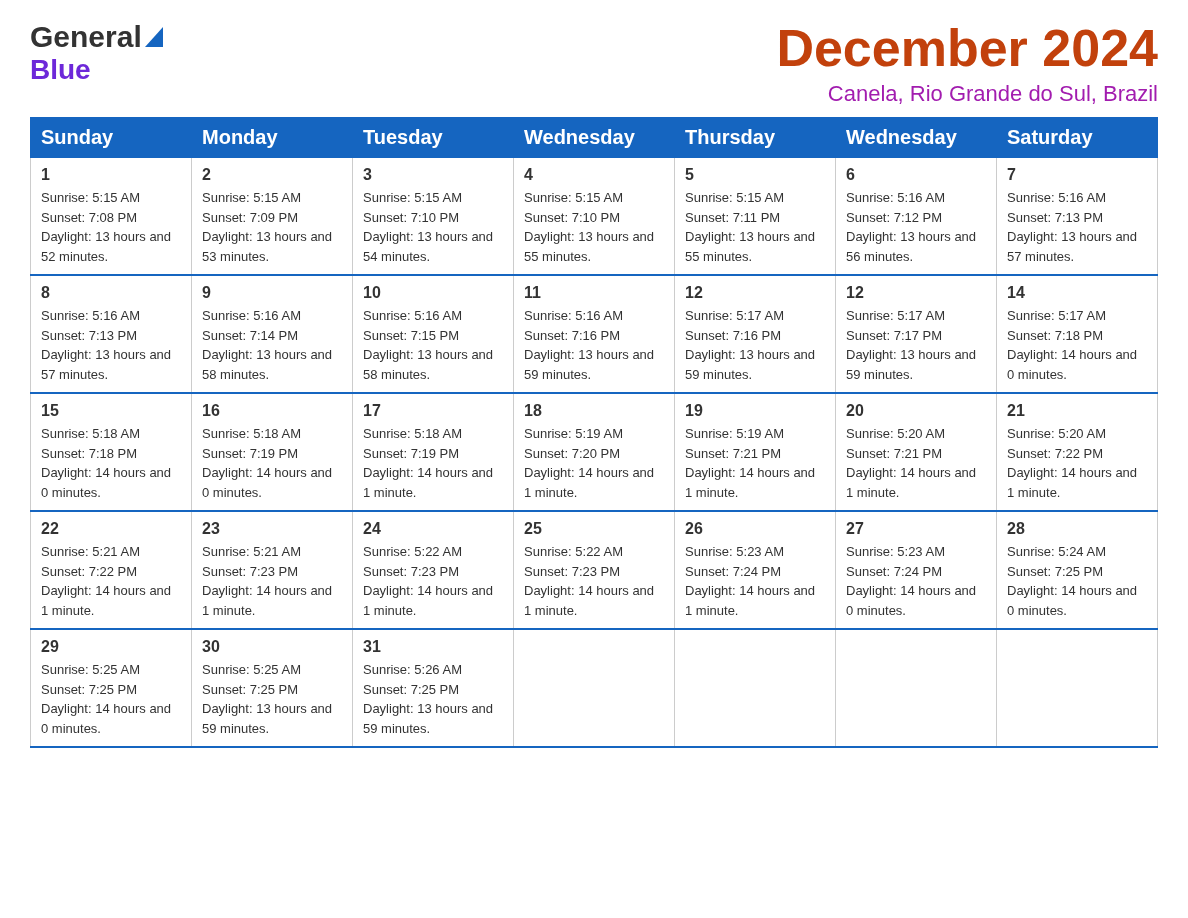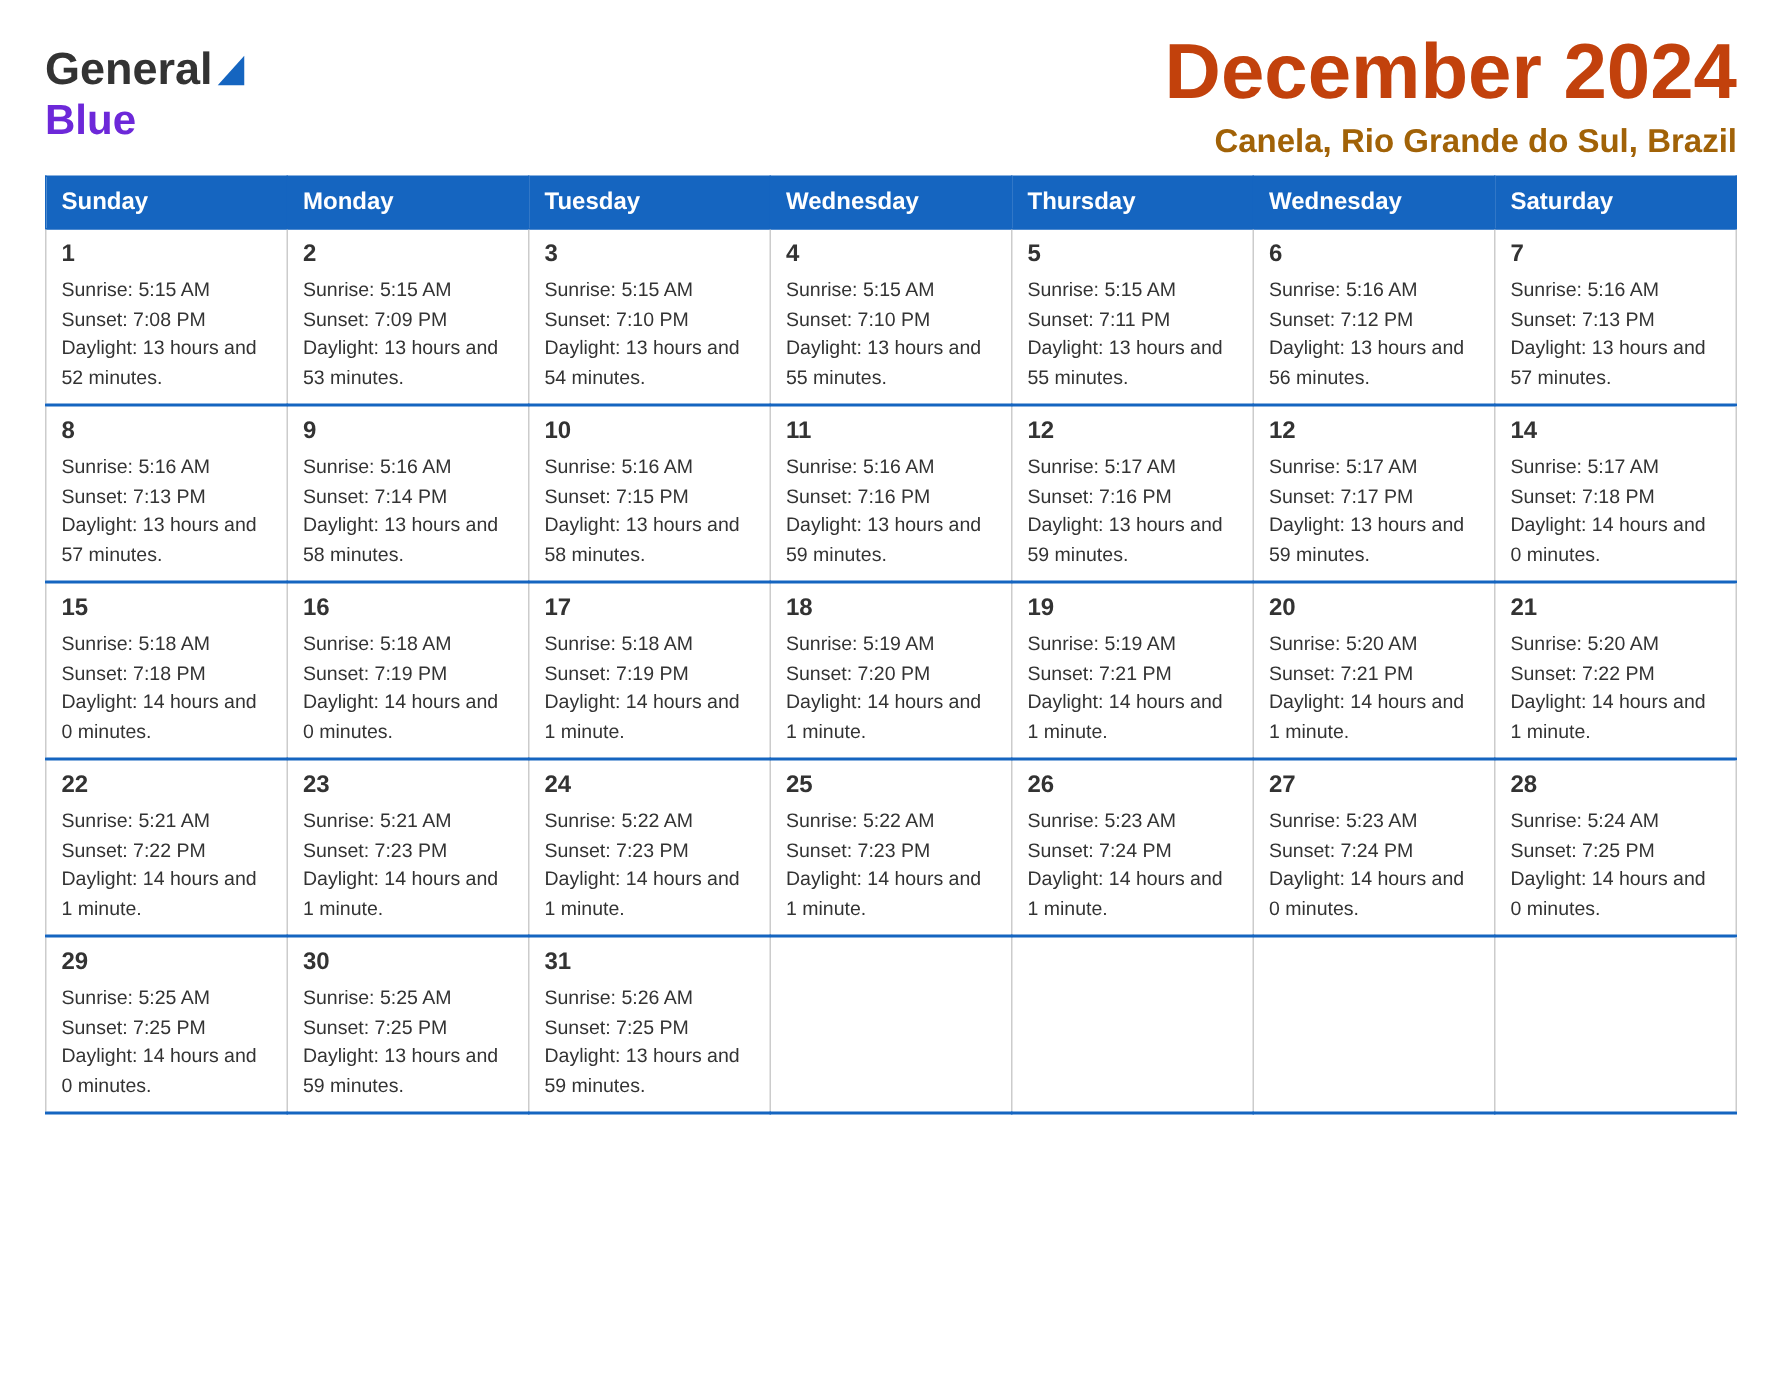--- a/index.html
+++ b/index.html
@@ -13,53 +13,51 @@
     .header-row {
       display: flex;
       justify-content: space-between;
       align-items: flex-start;
       margin-bottom: 10px;
     }
     .logo {
       display: flex;
       flex-direction: column;
       align-items: flex-start;
-      margin-top: 10px;
     }
     .logo-blue-line {
       color: #6d28d9;
       font-size: 28px;
       font-weight: bold;
     }
     .title-block {
       text-align: right;
     }
     .month-title {
       font-size: 52px;
       font-weight: bold;
       color: #c2410c;
       line-height: 1.1;
     }
     .location-title {
       font-size: 22px;
-      color: #a16207;
+      color: #a21caf;
       margin-top: 4px;
-      font-weight: bold;
     }
     .calendar {
       width: 100%;
       border-collapse: collapse;
       margin-top: 8px;
     }
     .calendar thead th {
       background-color: #1565c0;
       color: #fff;
       padding: 8px 10px;
       text-align: left;
-      font-size: 16px;
+      font-size: 20px;
       font-weight: bold;
       border: 1px solid #1565c0;
     }
     .calendar tbody td {
       vertical-align: top;
       padding: 8px 10px;
       border: 1px solid #ccc;
       font-size: 13px;
       color: #333;
       width: 14.28%;

